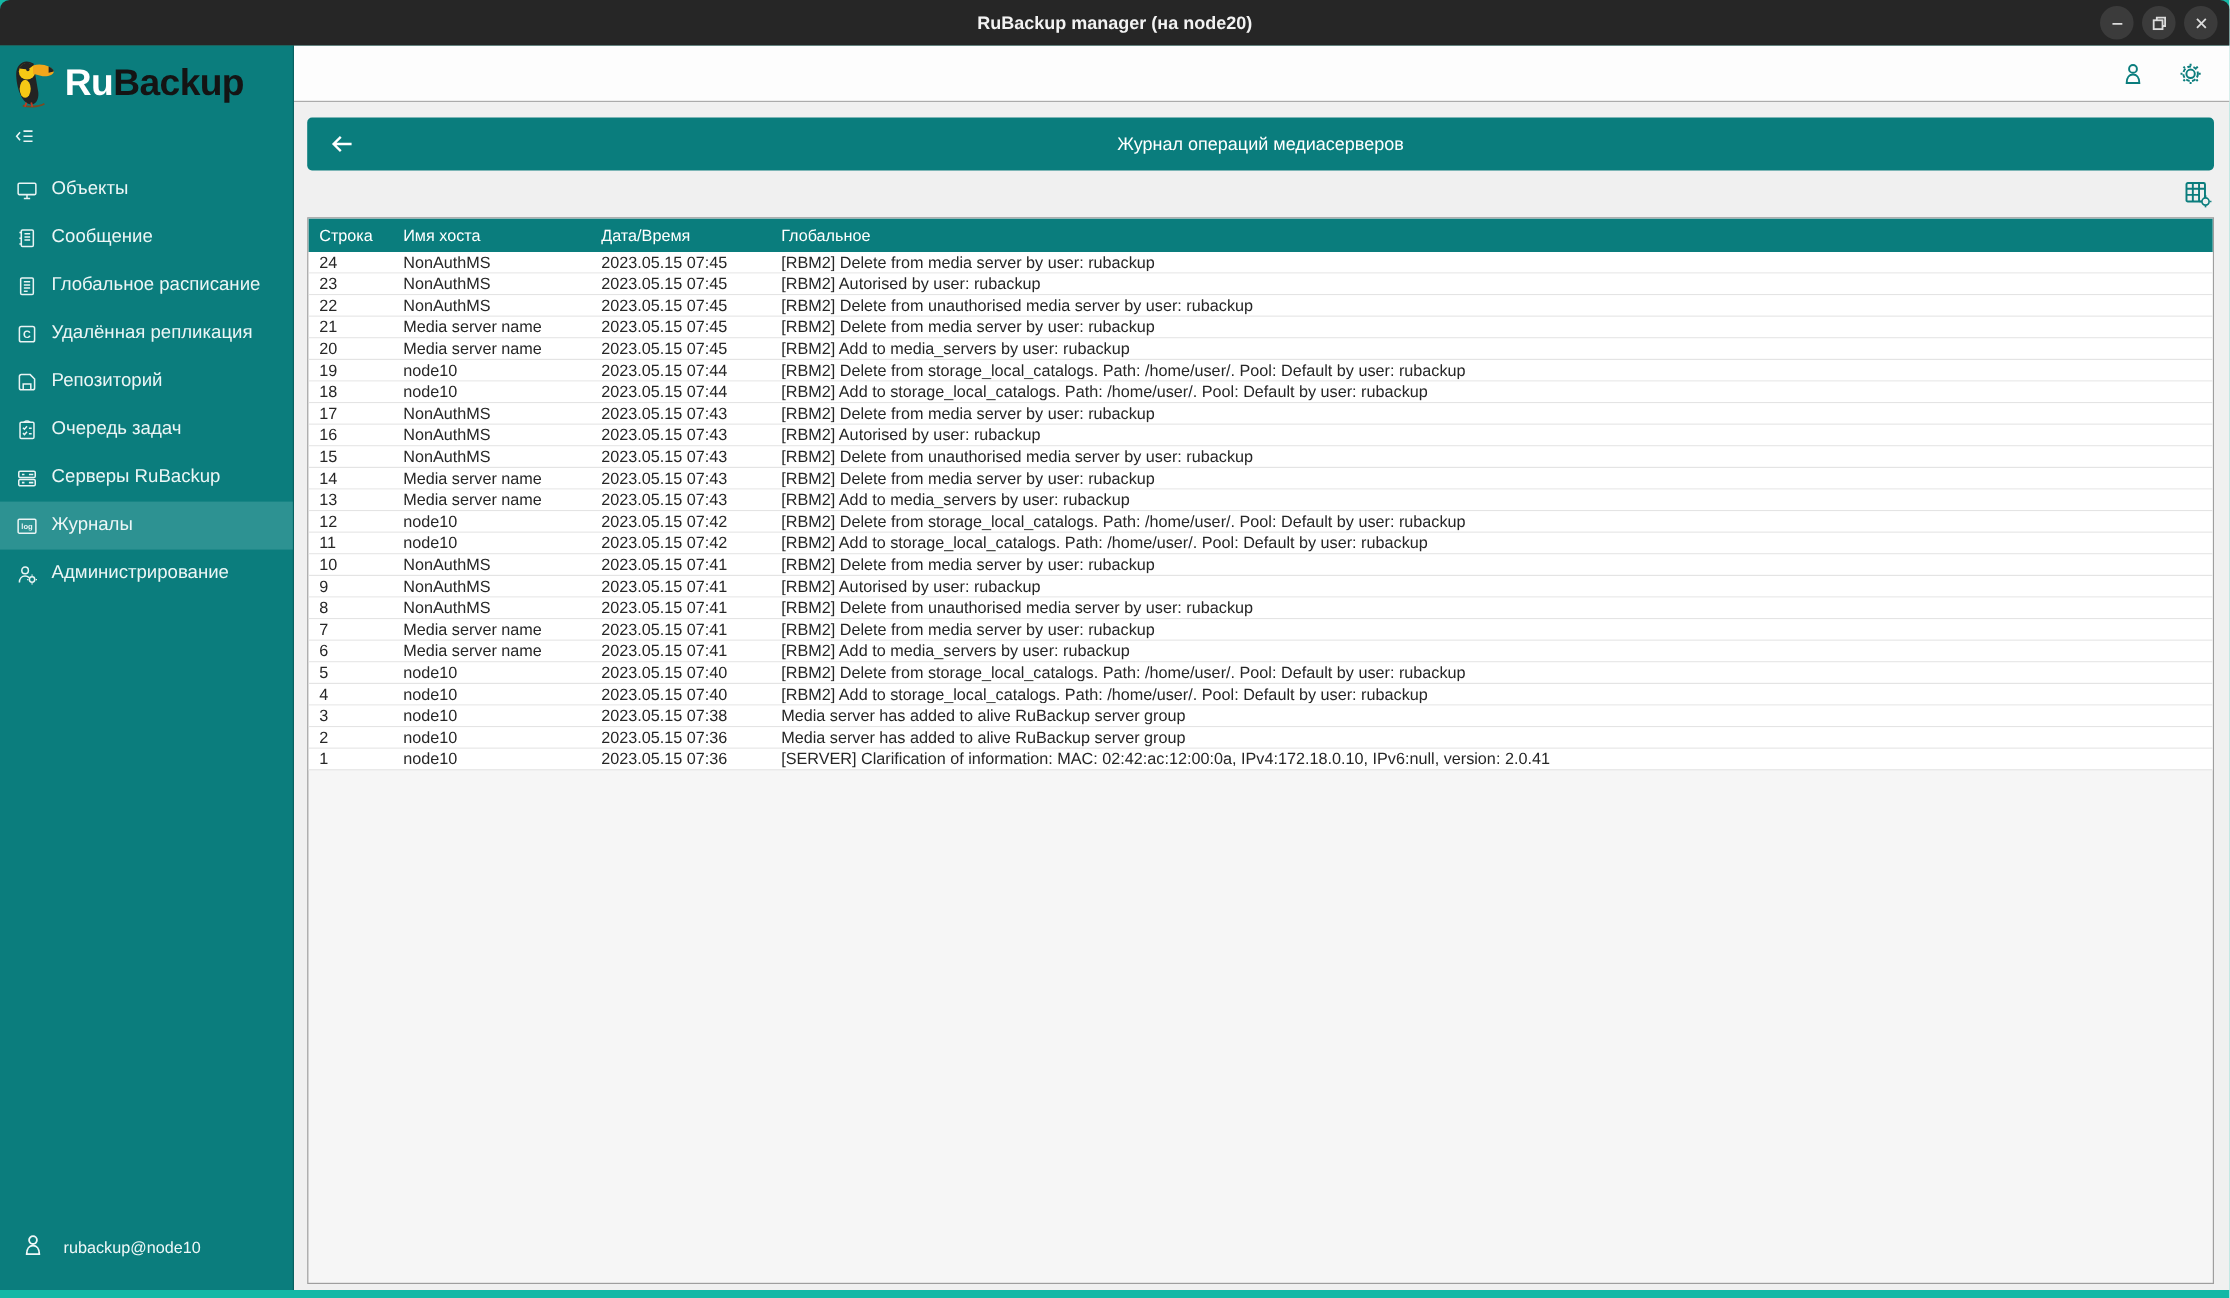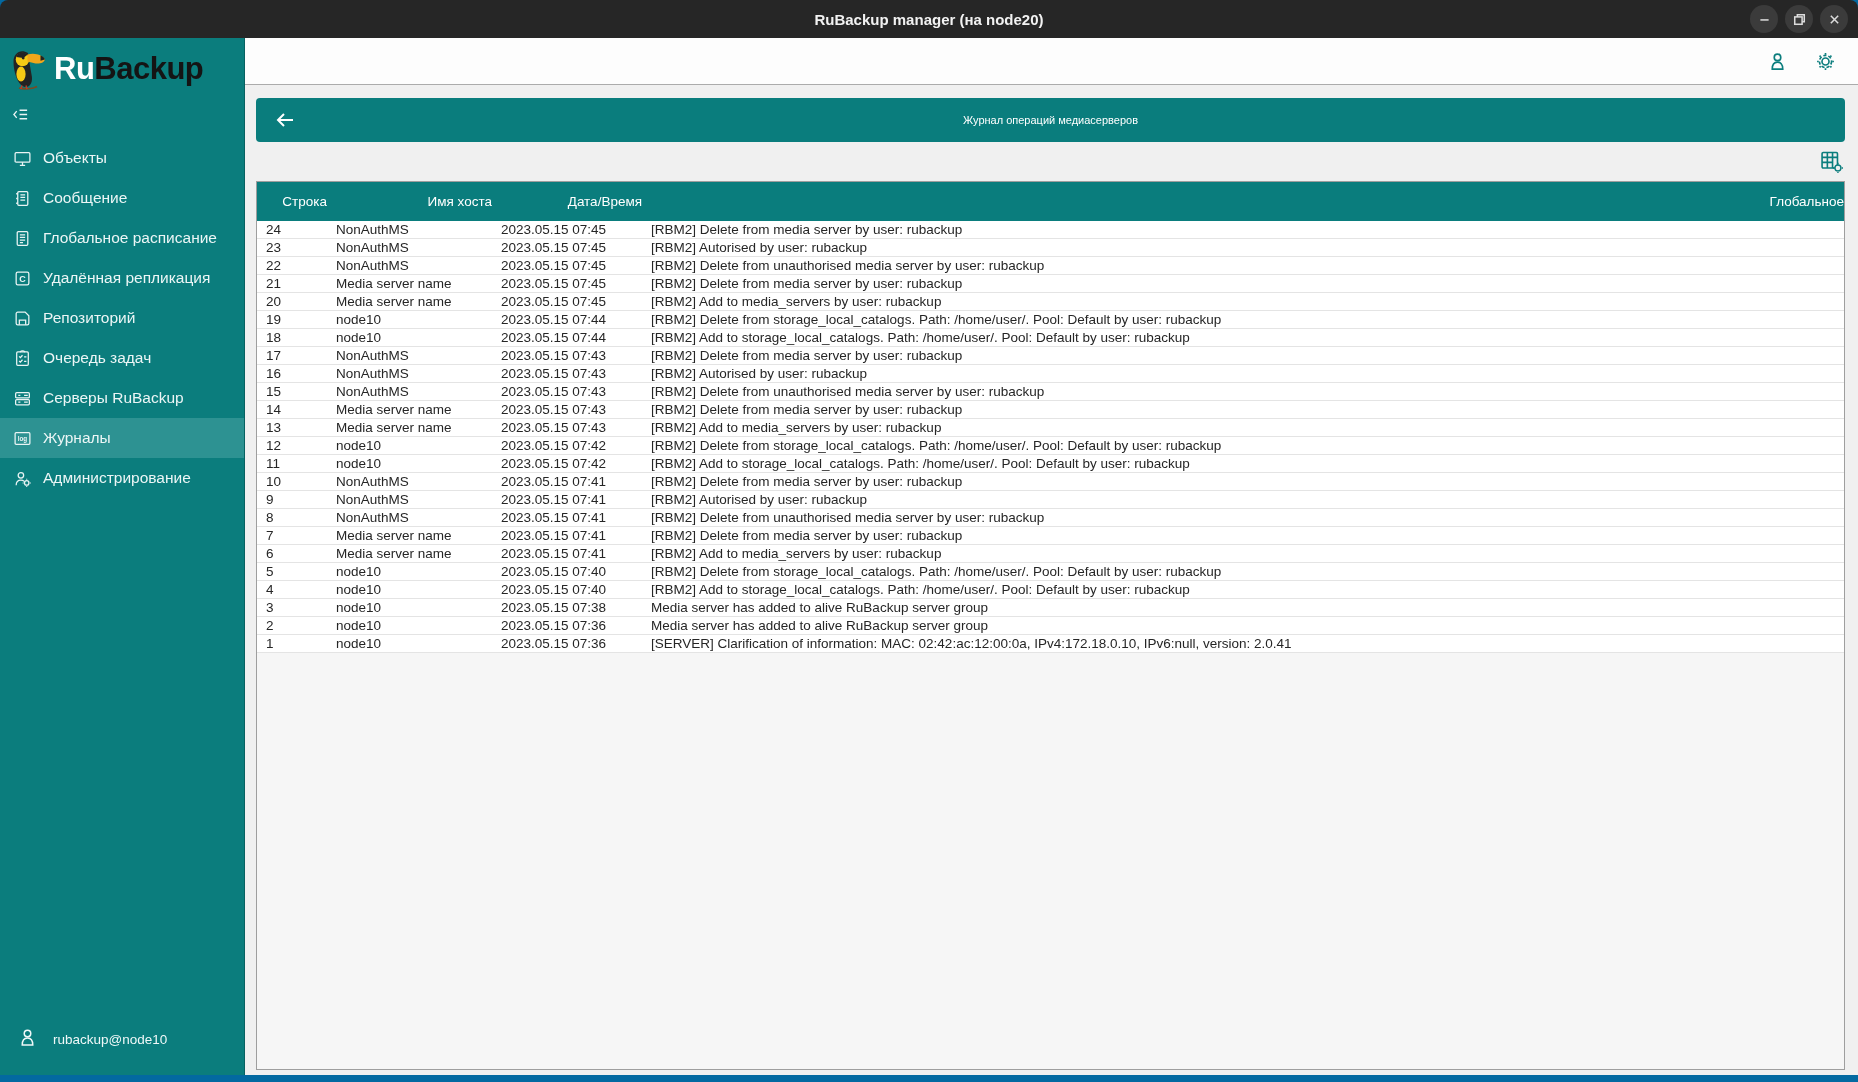--- a/index.html
+++ b/index.html
@@ -1,18 +1,18 @@
 <!DOCTYPE html>
 <html><head>
 <meta charset="utf-8">
 <style>
   * { margin:0; padding:0; box-sizing:border-box; }
   html,body { width:1858px; height:1082px; background:#fff; overflow:hidden;
               font-family:"Liberation Sans","DejaVu Sans",sans-serif; }
-  .window { width:1858px; height:1082px; position:relative; background:#0369a1; }
+  .window { width:1858px; height:1082px; position:relative; background:#14b8a6; }
 
   
   .titlebar { height:38px; background:#262626; border-radius:8px 8px 0 0;
               display:flex; align-items:center; justify-content:center; position:relative; }
   .titlebar .title { color:#f2f2f2; font-size:15px; font-weight:bold; }
   .winbtns { position:absolute; right:10px; top:0; height:38px; display:flex; align-items:center; gap:7px; }
   .winbtn { width:28px; height:28px; border-radius:50%; background:#3b3b3b;
             display:flex; align-items:center; justify-content:center; cursor:default; }
   .winbtn svg { width:13px; height:13px; stroke:#dcdcdc; fill:none; stroke-width:1.4; }
 
@@ -47,34 +47,34 @@
   .main { flex:1; display:flex; flex-direction:column; background:#f0f0f0; min-width:0; }
   .toolbar { height:47px; background:#fdfdfd; border-bottom:1px solid #ababab;
              display:flex; align-items:center; justify-content:flex-end; gap:27px; padding-right:22px; }
   .toolbar .tb-ic { width:21px; height:21px; cursor:pointer; }
   .toolbar svg { width:21px; height:21px; stroke:#0b7d7d; fill:none; stroke-width:1.4; }
 
   .content { flex:1; display:flex; flex-direction:column; padding:13px 13px 0 11px; min-height:0; }
 
   .header-bar { height:44px; background:#0a7d7d; border-radius:4px; position:relative;
                 display:flex; align-items:center; justify-content:center; flex:0 0 auto; }
-  .header-bar .hb-title { color:#fff; font-size:11px; }
+  .header-bar .hb-title { color:#fff; font-size:15px; }
   .back-btn { position:absolute; left:12px; top:0; height:44px; width:34px;
               display:flex; align-items:center; justify-content:center; cursor:pointer; }
   .back-btn svg { width:22px; height:22px; stroke:#fff; fill:none; stroke-width:2; }
 
   .icon-row { height:39px; display:flex; align-items:center; justify-content:flex-end;
               padding-right:2px; flex:0 0 auto; }
   .table-settings { width:23px; height:23px; cursor:pointer; }
   .table-settings svg { width:23px; height:23px; stroke:#0b7d7d; fill:none; stroke-width:1.4; }
 
   .table-panel { flex:1; margin-bottom:5px; border:1px solid #9e9e9e; background:#f6f6f6;
                  overflow:hidden; display:flex; flex-direction:column; }
   .t-header { display:grid; grid-template-columns:70px 165px 150px 1fr; background:#0a7d7d;
-              height:39px; align-items:center; flex:0 0 auto;text-align:right; }
+              height:28px; align-items:center; flex:0 0 auto; }
   .th-cell { color:#fff; font-size:13.5px; padding-left:9px; white-space:nowrap; overflow:hidden; }
   .t-body { flex:1; overflow:hidden; }
   .t-row { display:grid; grid-template-columns:70px 165px 150px 1fr; height:18px;
            background:#fff; border-bottom:1px solid #e4e4e4; align-items:center; }
   .td-cell { font-size:13.5px; color:#262626; padding-left:9px; white-space:nowrap; overflow:hidden; }
 </style>
 </head>
 <body>
 
 <div class="window">

